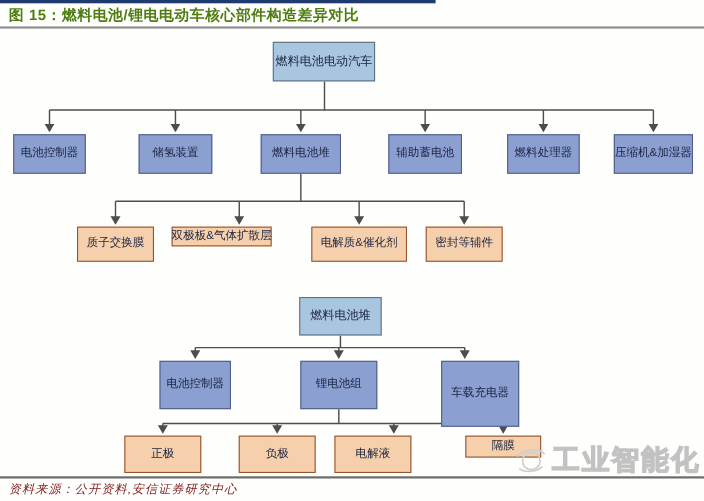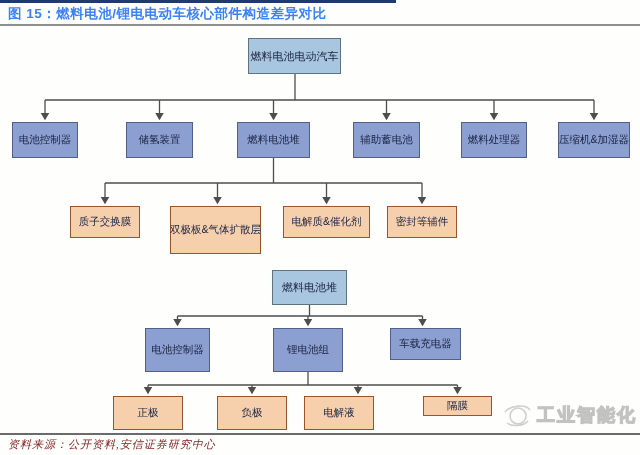--- a/index.html
+++ b/index.html
@@ -3,21 +3,21 @@
 <meta charset="utf-8">
 <style>
   html,body{margin:0;padding:0;background:#ffffff;}
   #stage{
     position:relative;width:640px;height:455px;overflow:hidden;
     background:#fefefc;font-family:"Liberation Sans","DejaVu Sans",sans-serif;
   }
   .top-rule{position:absolute;left:0;top:0;width:396px;height:3px;background:#1e3a6e;}
   .fig-title{
     position:absolute;left:8px;top:5px;width:620px;
-    font-size:13.5px;font-weight:bold;color:#3b82f6;letter-spacing:0.5px;
+    font-size:13.5px;font-weight:bold;color:#4d7c0f;letter-spacing:0.5px;
   }
   .title-underline{position:absolute;left:0;top:24px;width:640px;height:2px;background:#8f8f8f;}
   .bottom-rule{position:absolute;left:0;top:433px;width:640px;height:2px;background:#6b6b6b;}
   .source-line{
     position:absolute;left:8px;top:437px;
     font-family:"Liberation Serif","DejaVu Serif",serif;font-style:italic;
     font-size:11px;color:#7f1d1d;letter-spacing:1px;
   }
   .box{
     position:absolute;display:flex;align-items:center;justify-content:center;
@@ -25,21 +25,21 @@
     box-sizing:border-box;line-height:1.1;
   }
   .root{background:#a9c6e0;border:1.5px solid #5f7280;font-size:11px;}
   .blue{background:#8c9fd1;border:1.5px solid #525f8a;}
   .orange{background:#f6cfad;border:1.5px solid #99542e;}
   #connectors{position:absolute;left:0;top:0;pointer-events:none;}
   .watermark{
     position:absolute;right:3px;top:401px;display:flex;align-items:center;gap:5px;
   }
   .wm-text{
-    font-size:18px;font-weight:bold;color:#f2f2f2;letter-spacing:2px;
+    font-size:25px;font-weight:bold;color:#f2f2f2;letter-spacing:2px;
     -webkit-text-stroke:1.2px #c2c2c2;text-shadow:0 0 1px #cccccc;
   }
 </style>
 </head>
 <body>
 
 <div id="stage">
 
   <div class="top-rule"></div>
   <div class="fig-title">图 15：燃料电池/锂电电动车核心部件构造差异对比</div>
@@ -87,29 +87,29 @@
   <div class="box root" style="left:248px;top:38px;width:93px;height:36px">燃料电池电动汽车</div>
 
   <div class="box blue" style="left:12px;top:122px;width:66px;height:36px">电池控制器</div>
   <div class="box blue" style="left:126px;top:122px;width:67px;height:36px">储氢装置</div>
   <div class="box blue" style="left:237px;top:122px;width:73px;height:36px">燃料电池堆</div>
   <div class="box blue" style="left:353px;top:122px;width:67px;height:36px">辅助蓄电池</div>
   <div class="box blue" style="left:461px;top:122px;width:66px;height:36px">燃料处理器</div>
   <div class="box orange" style="left:70px;top:206px;width:70px;height:32px">质子交换膜</div>
 
   <div class="box blue" style="left:558px;top:122px;width:72px;height:36px">压缩机&amp;加湿器</div>
-  <div class="box orange" style="left:170px;top:206px;width:91px;height:48px">双极板&amp;气体扩散层</div>
+  <div class="box orange" style="left:156px;top:206px;width:91px;height:18px">双极板&amp;气体扩散层</div>
   <div class="box orange" style="left:283px;top:206px;width:87px;height:32px">电解质&amp;催化剂</div>
   <div class="box orange" style="left:387px;top:206px;width:70px;height:32px">密封等辅件</div>
 
   <div class="box root" style="left:272px;top:270px;width:75px;height:35px">燃料电池堆</div>
 
   <div class="box blue" style="left:145px;top:328px;width:65px;height:44px">电池控制器</div>
   <div class="box blue" style="left:273px;top:328px;width:70px;height:44px">锂电池组</div>
-  <div class="box blue" style="left:390px;top:328px;width:71px;height:32px">车载充电器</div>
+  <div class="box blue" style="left:401px;top:328px;width:71px;height:60px">车载充电器</div>
 
   <div class="box orange" style="left:113px;top:396px;width:70px;height:34px">正极</div>
   <div class="box orange" style="left:217px;top:396px;width:70px;height:34px">负极</div>
   <div class="box orange" style="left:304px;top:396px;width:70px;height:34px">电解液</div>
   <div class="box orange" style="left:423px;top:396px;width:69px;height:20px">隔膜</div>
 
   <div class="watermark">
     <svg width="30" height="28" viewBox="0 0 30 28">
       <g fill="none" stroke="#cfcfcf" stroke-width="1.6">
         <circle cx="16" cy="15" r="8"></circle>

